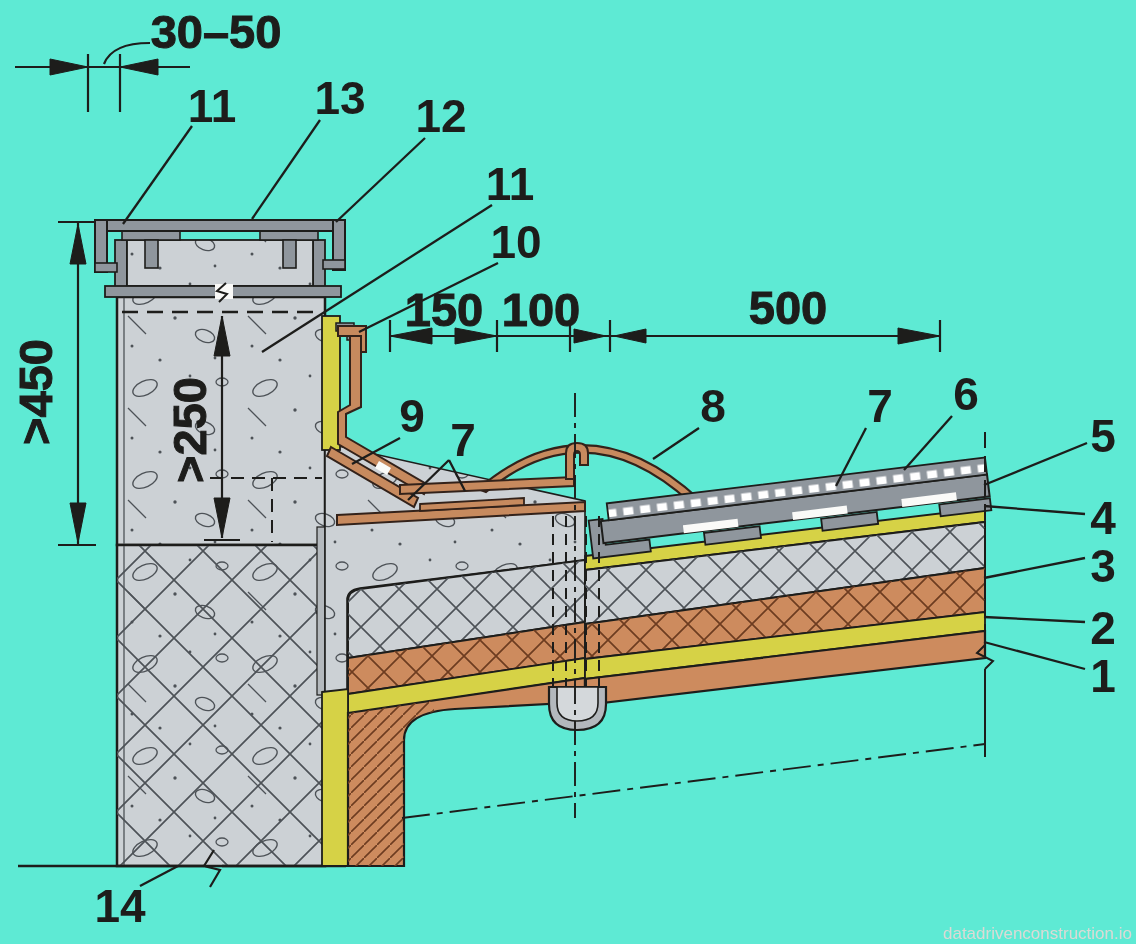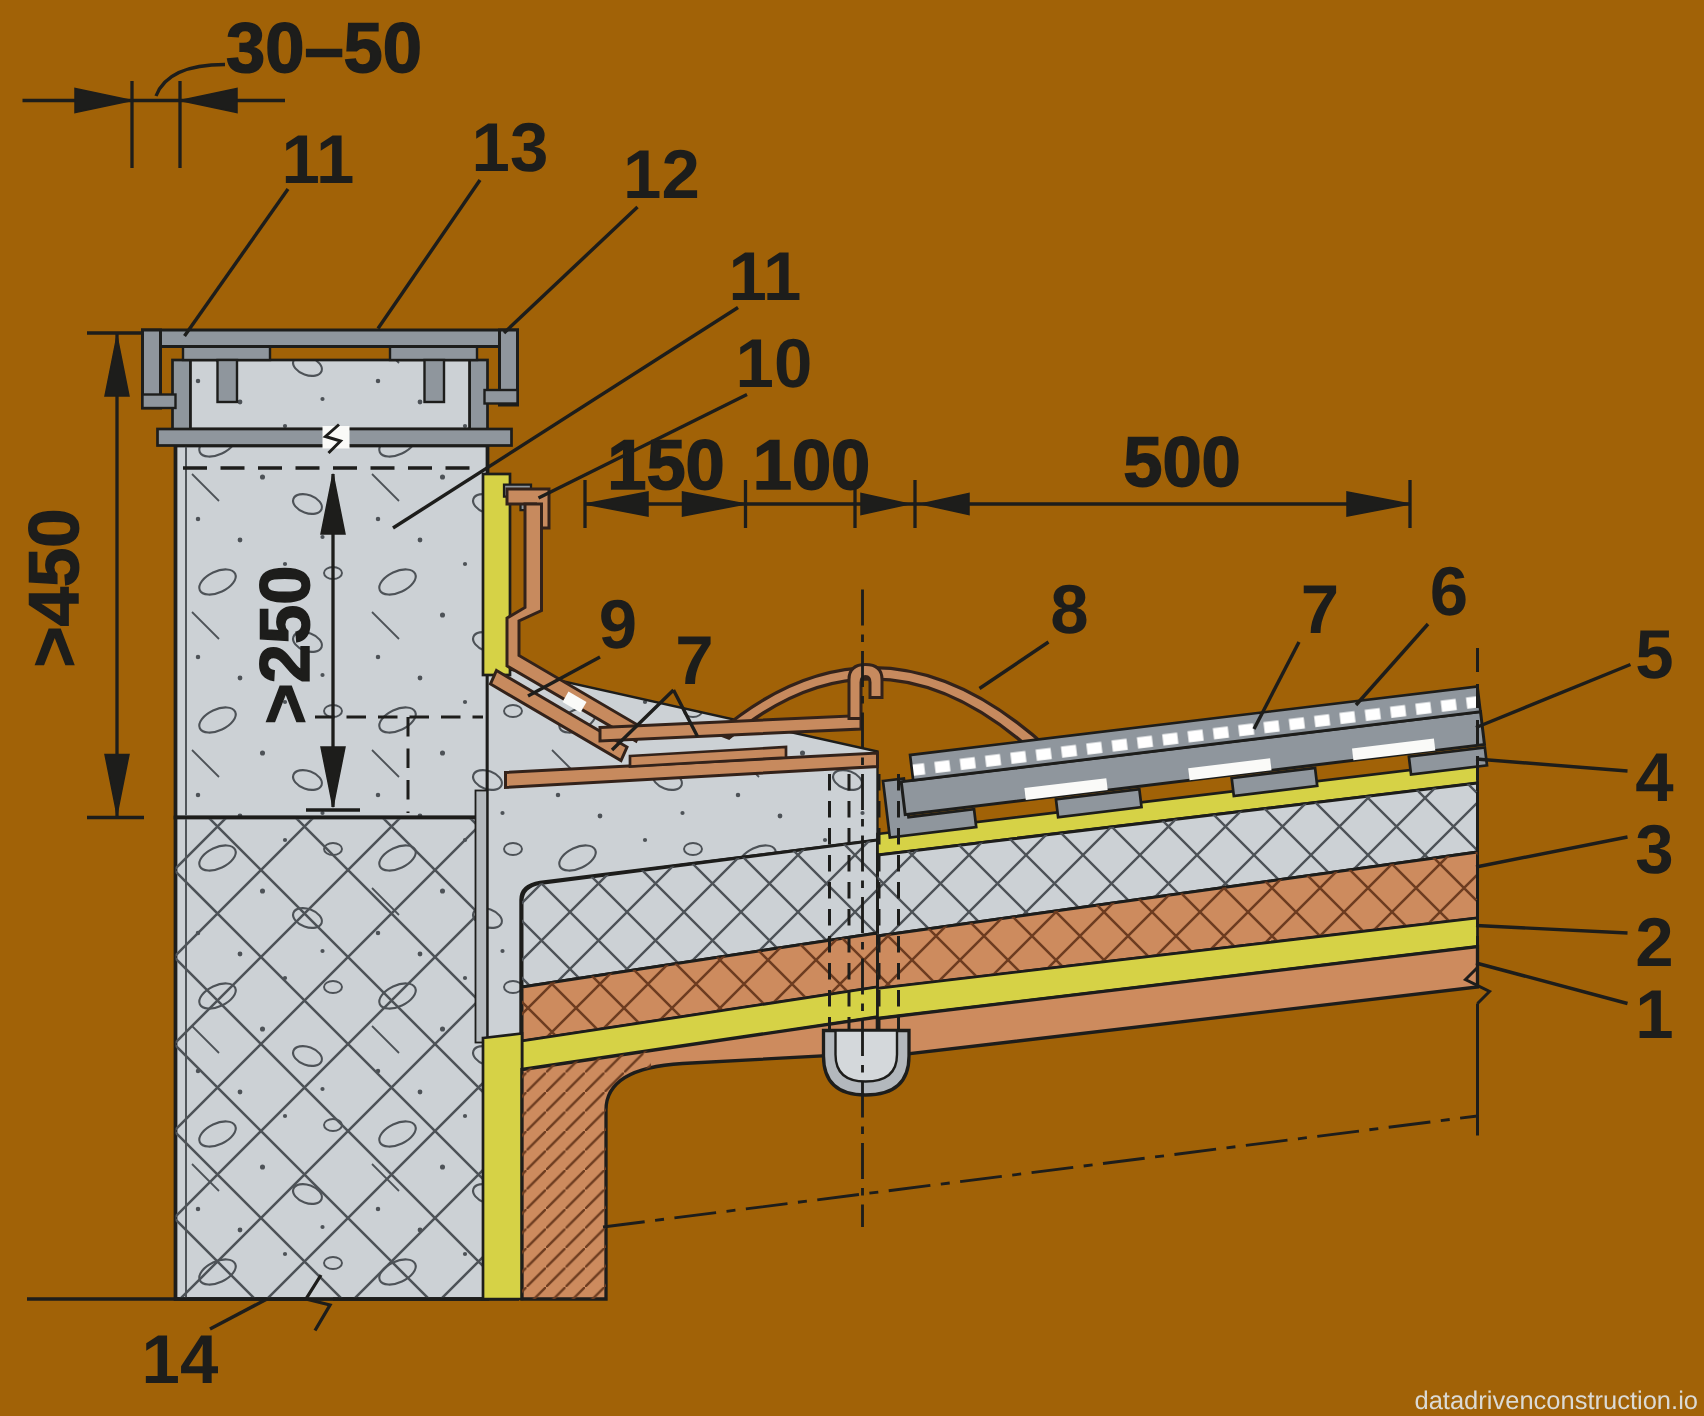--- a/index.html
+++ b/index.html
@@ -1,16 +1,16 @@
 <!DOCTYPE html>
 <html><head>
 <meta charset="utf-8">
 <style>
   html,body{margin:0;padding:0;background:#ffffff;}
-  .stage{position:relative;width:1136px;height:944px;background:#a16207;overflow:hidden;
+  .stage{position:relative;width:1136px;height:944px;background:#5eead4;overflow:hidden;
          font-family:"Liberation Sans",sans-serif;}
   svg{display:block}
   .lbl{font-family:"Liberation Sans",sans-serif;font-weight:600;font-size:46px;fill:#1d1d1b;}
   .dimtxt{font-family:"Liberation Sans",sans-serif;font-weight:600;font-size:47px;fill:#1d1d1b;}
   .wm{font-family:"Liberation Sans",sans-serif;font-size:17px;fill:#dbdad5;}
 </style>
 </head>
 <body>
 
 <div class="stage">

